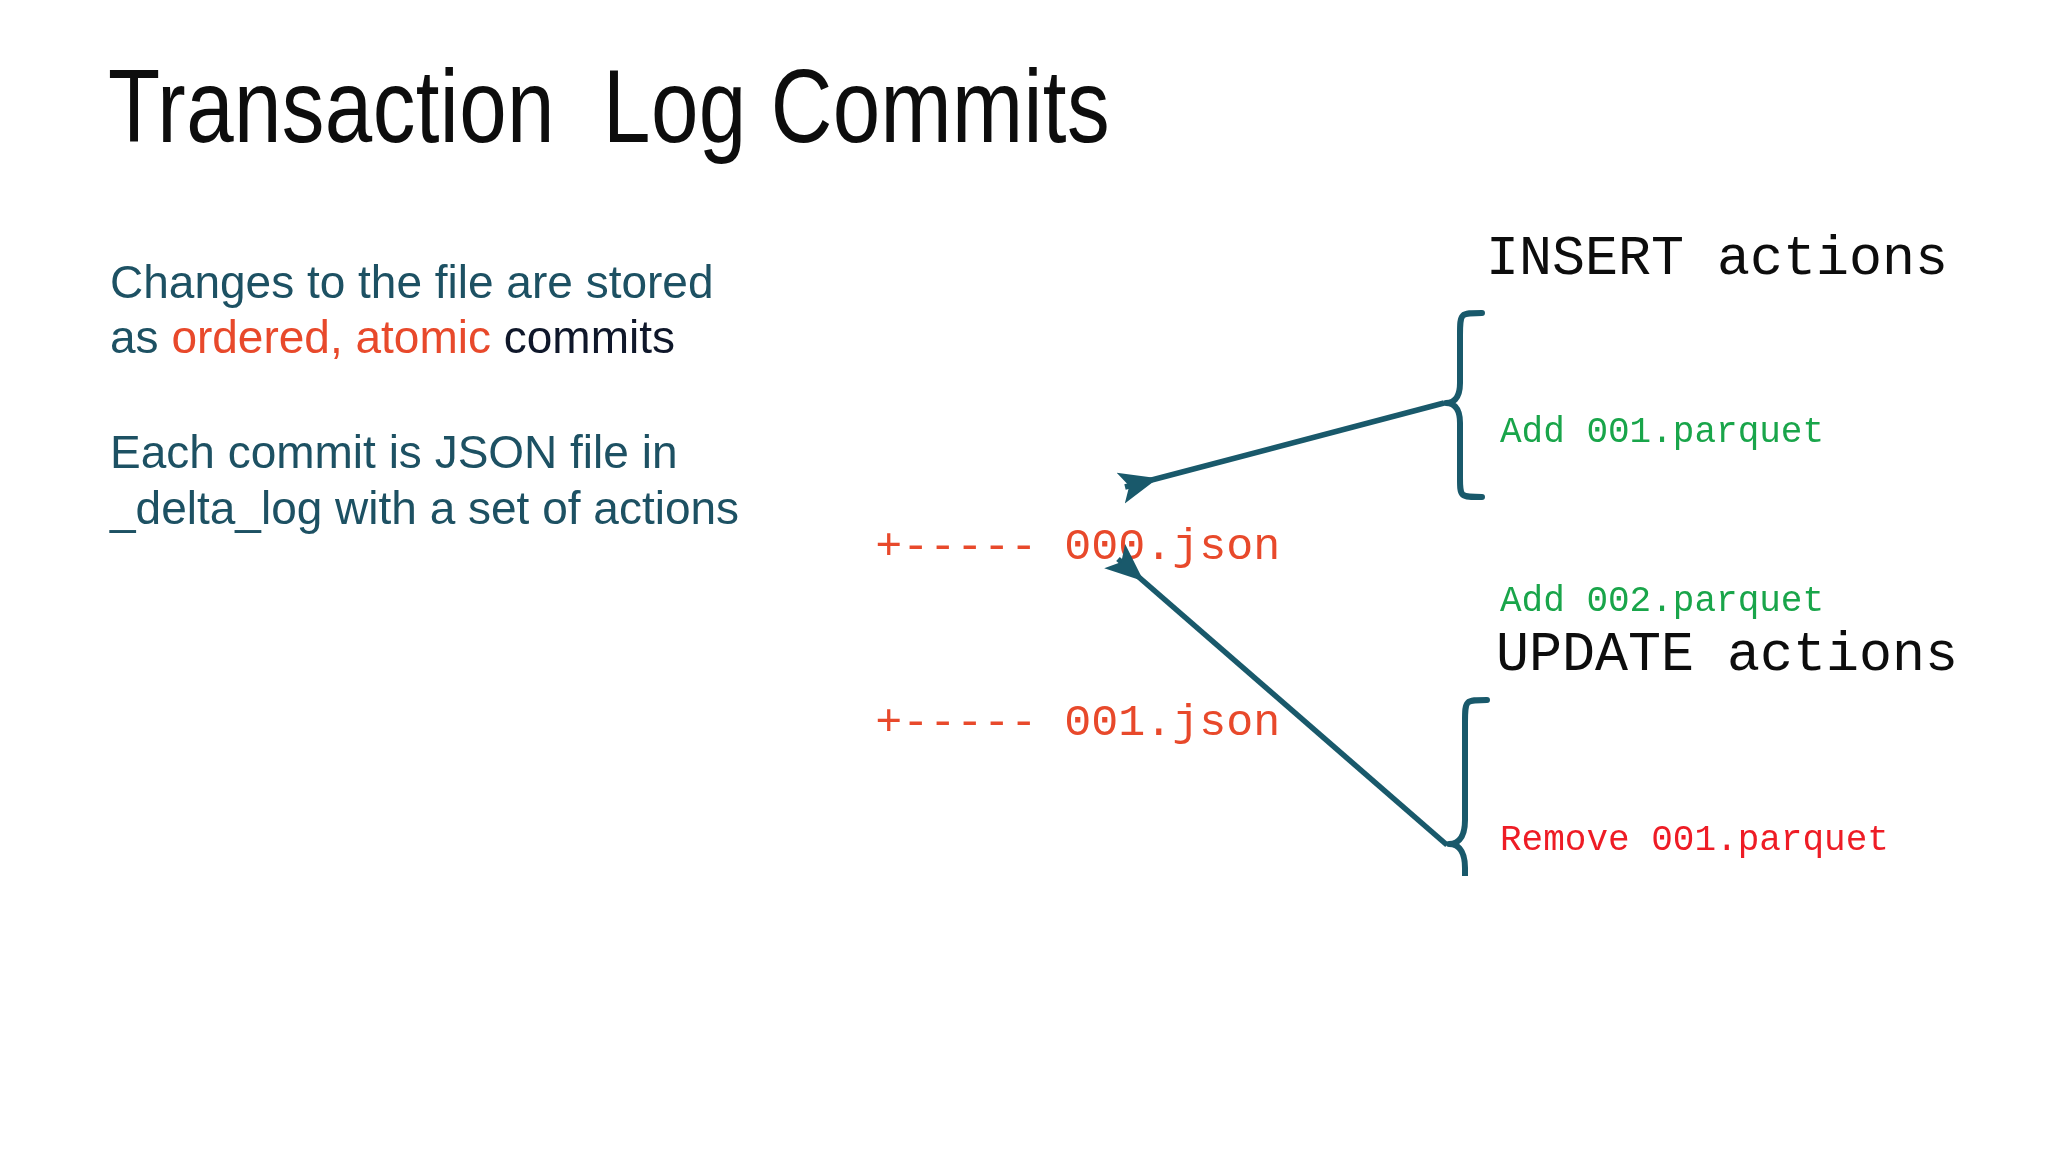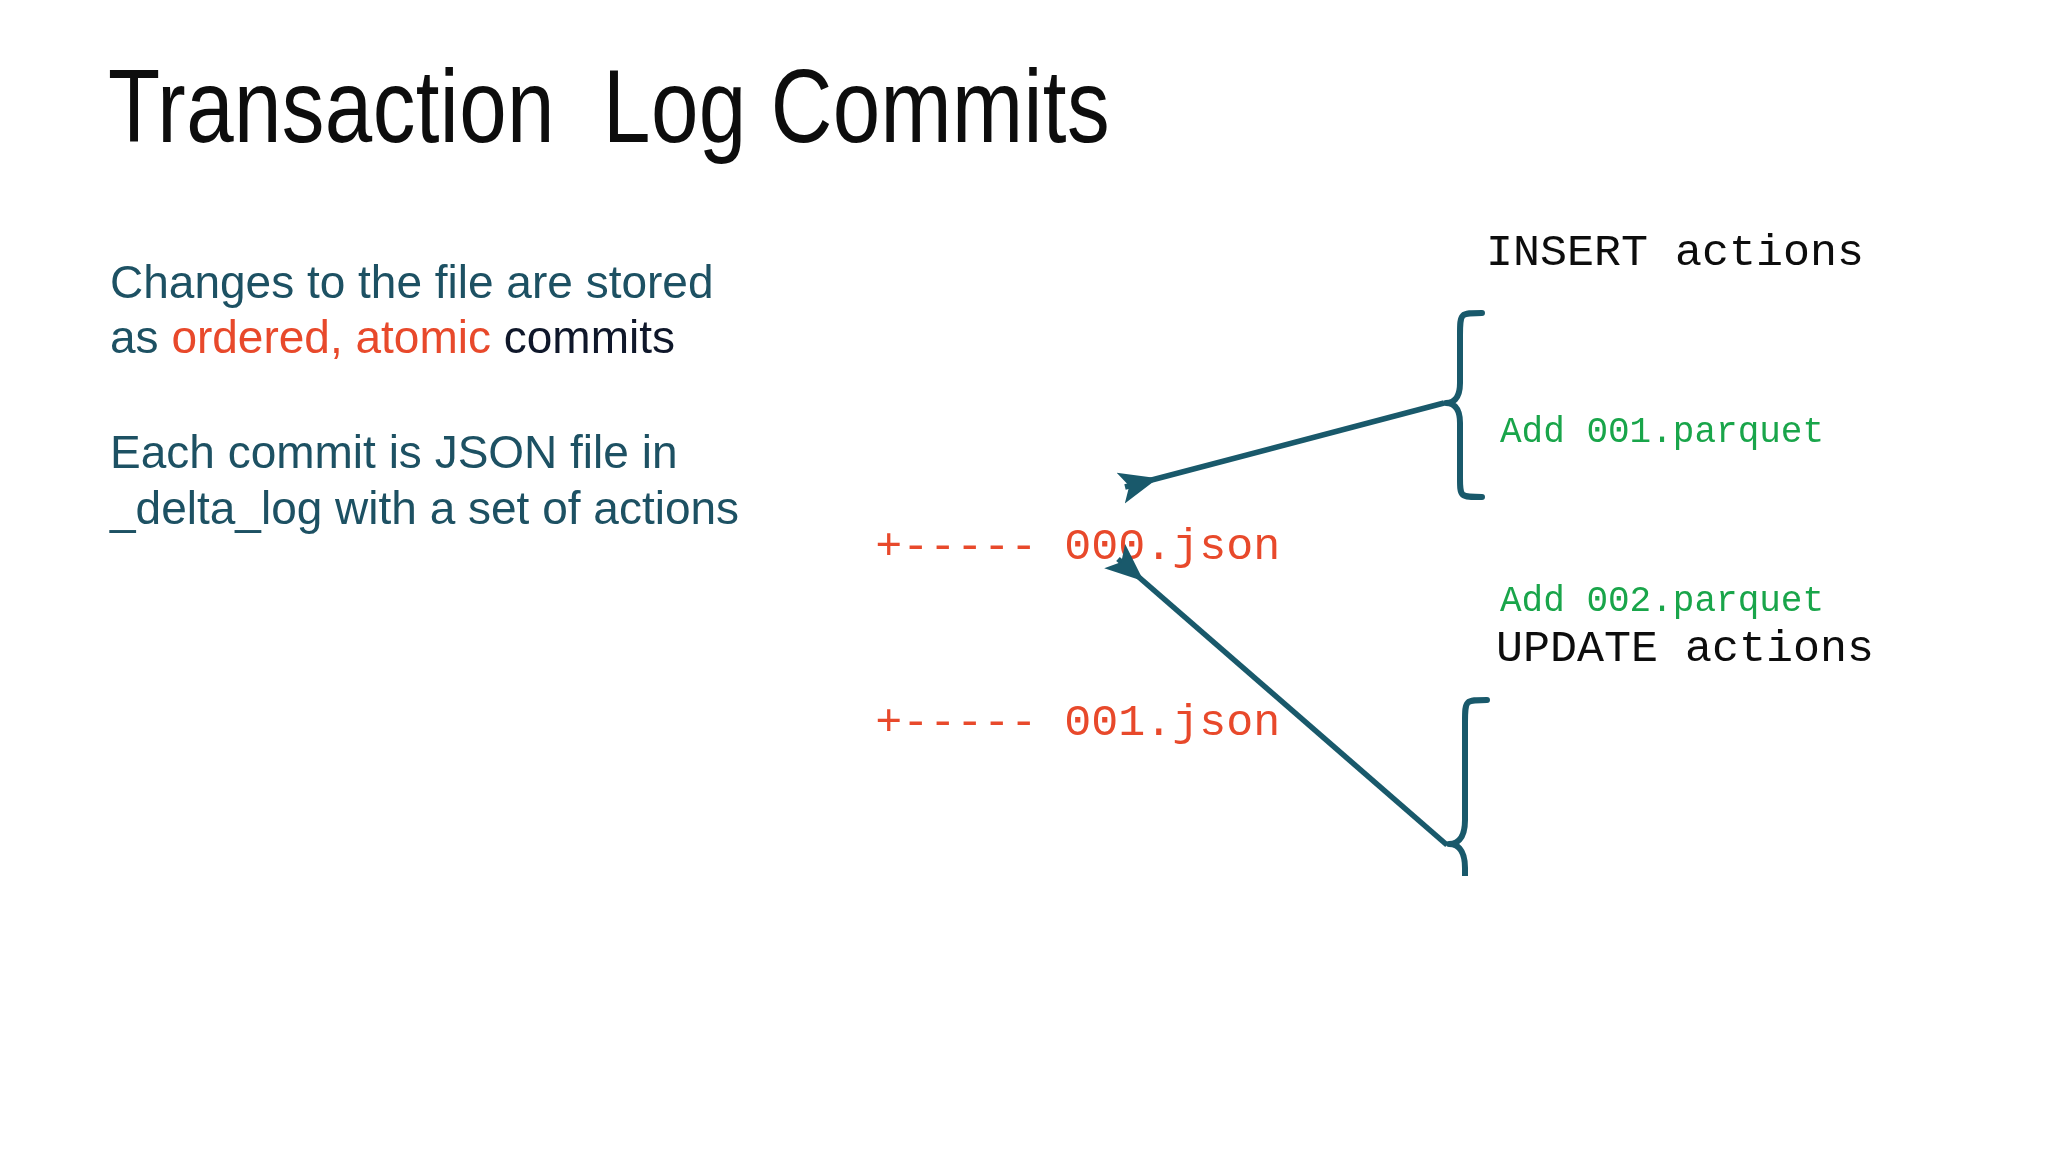--- a/index.html
+++ b/index.html
@@ -65,21 +65,21 @@
     white-space: pre;
     letter-spacing: 0px;
   }
   .tree-line { display: block; }
   .tree-indent { display: inline-block; width: 1.6ch; }
 
   
   .group-header {
     position: absolute;
     font-family: "Liberation Mono", "DejaVu Sans Mono", monospace;
-    font-size: 45px;
+    font-size: 55px;
     color: #0d0d0d;
     white-space: pre;
     letter-spacing: 0px;
   }
   #insert-header { left: 1486px; top: 228px; }
   #update-header { left: 1496px; top: 624px; }
 
   .action-list {
     position: absolute;
     font-family: "Liberation Mono", "DejaVu Sans Mono", monospace;
@@ -127,20 +127,21 @@
   <div class="group-header" id="insert-header">INSERT actions</div>
 
   <div class="action-list" id="insert-list">
     <span class="action-line act-add">Add 001.parquet</span>
     <span class="action-line act-add">Add 002.parquet</span>
   </div>
 
   <div class="group-header" id="update-header">UPDATE actions</div>
 
   <div class="action-list" id="update-list">
+    <span class="action-line act-remove">Remove 001.parquet</span>
     
   </div>
 
   <svg id="overlay" viewBox="0 0 2048 1152">
     <defs>
       <marker id="arrowhead" markerWidth="7" markerHeight="7" refX="6.2" refY="3.2" orient="auto" markerUnits="strokeWidth">
         <path d="M 0 3.2 L 7 0.3 L 5.4 3.2 L 7 6.1 Z" fill="#19596b"></path>
       </marker>
     </defs>
 

